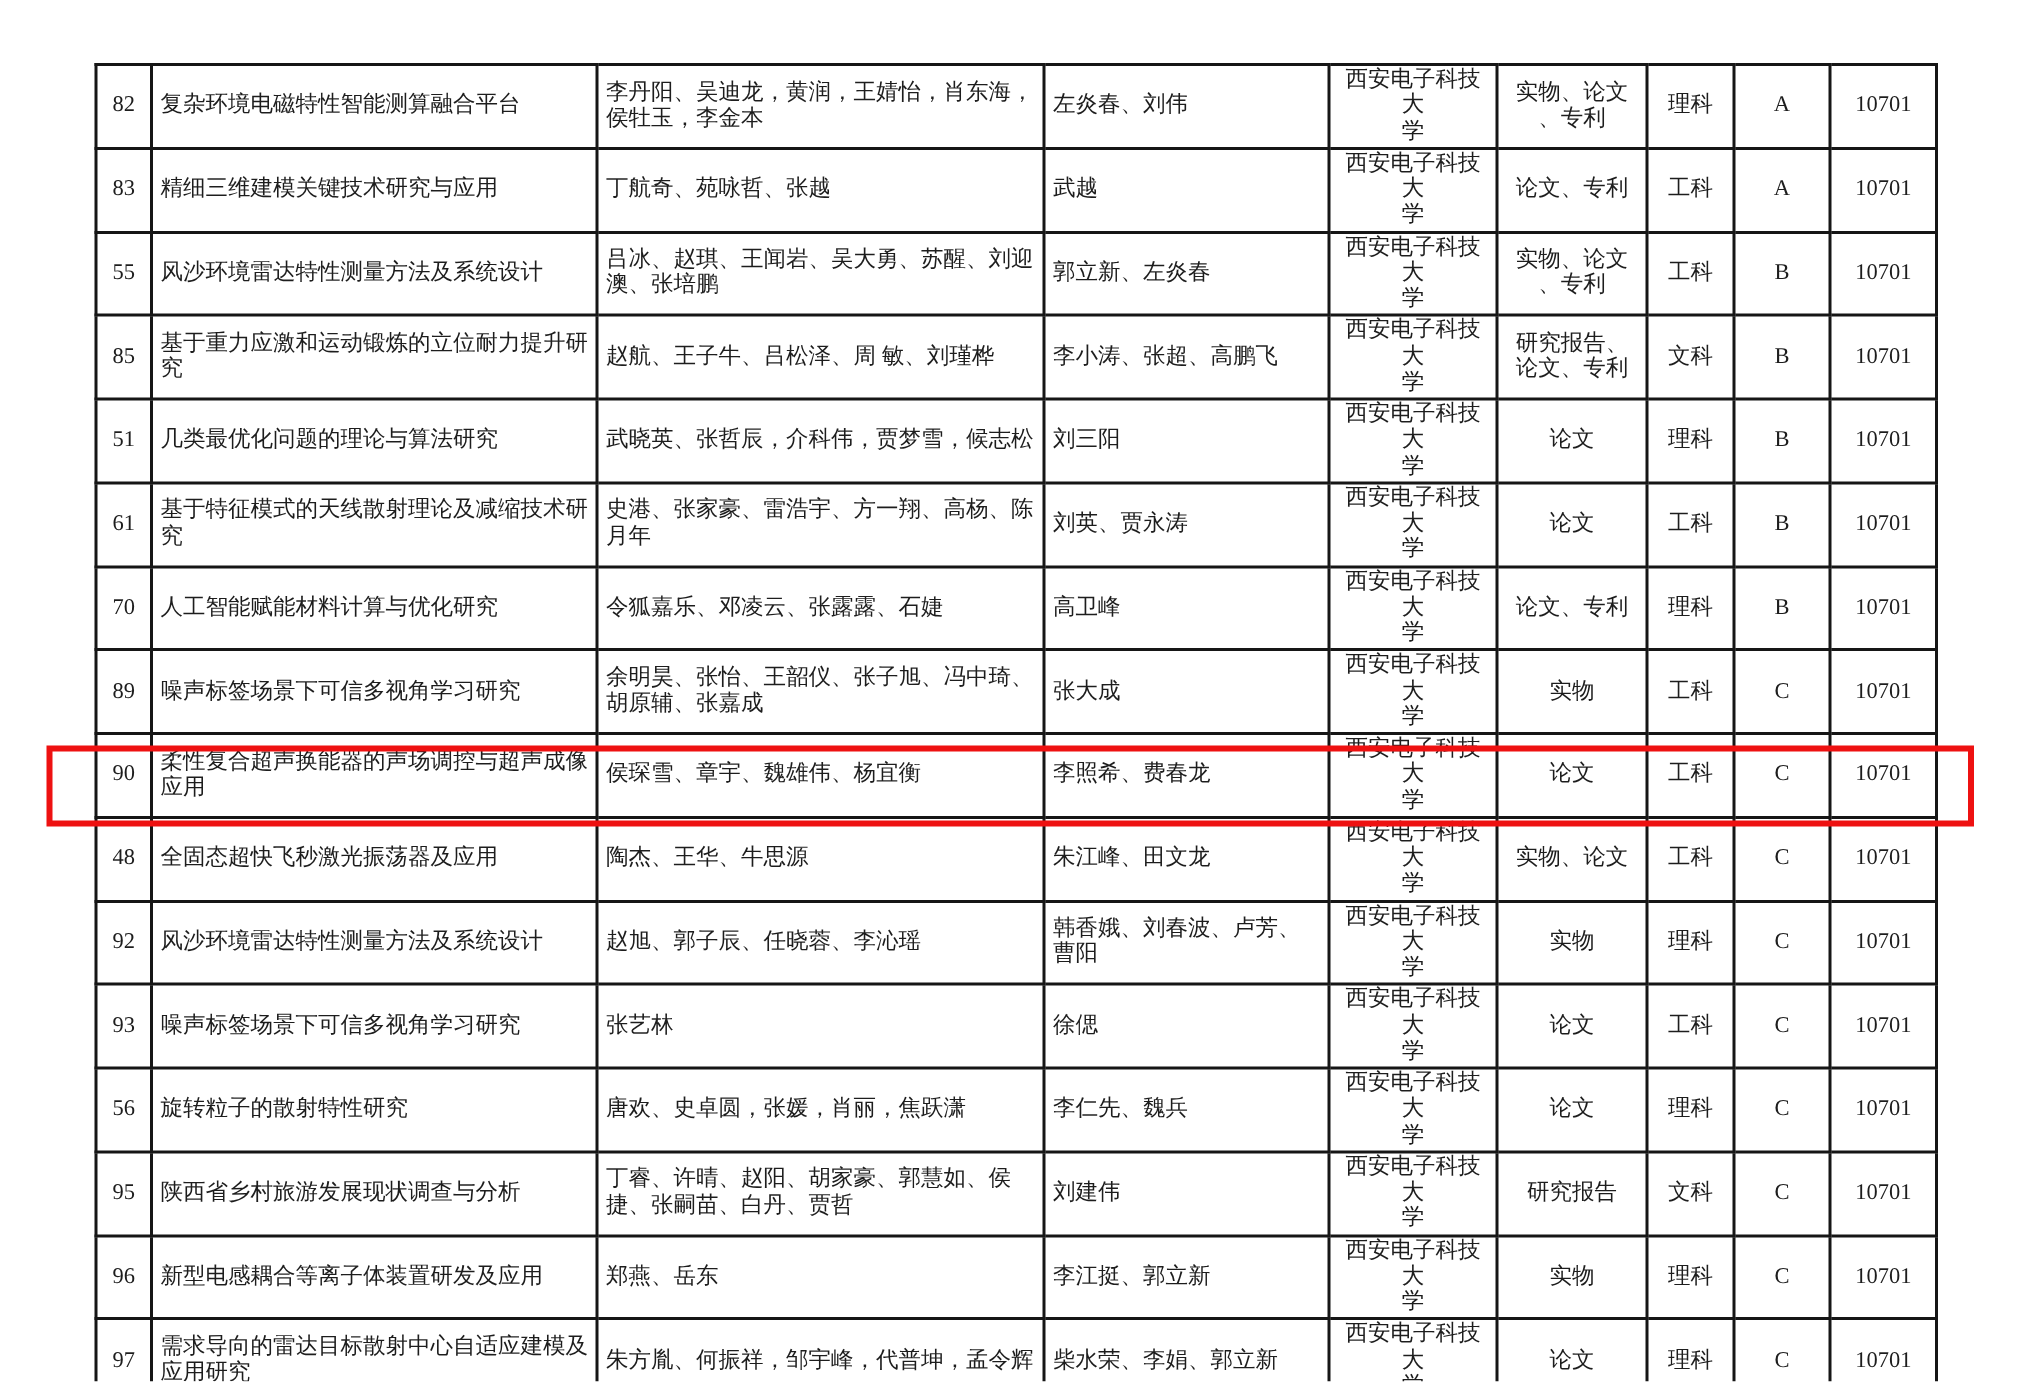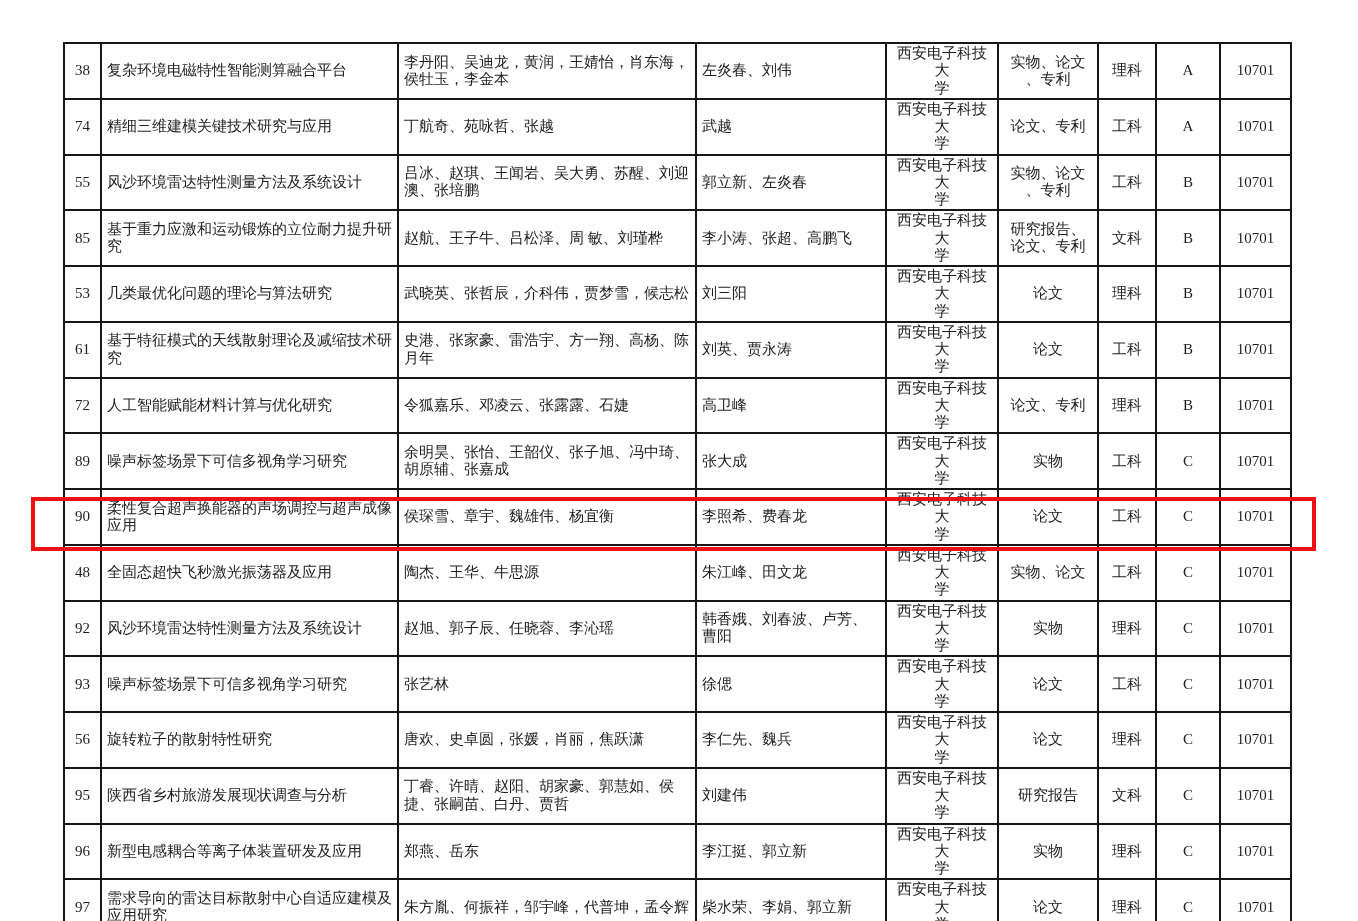--- a/index.html
+++ b/index.html
@@ -52,34 +52,34 @@
       <col style="width:298px">
       <col style="width:190px">
       <col style="width:112px">
       <col style="width:100px">
       <col style="width:58px">
       <col style="width:64px">
       <col style="width:71px">
     </colgroup>
     <tbody id="tbody">
         <tr style="height: 36px;">
-          <td class="col-num">38</td>
+          <td class="col-num">82</td>
           <td class="col-title">复杂环境电磁特性智能测算融合平台</td>
           <td class="col-members">李丹阳、吴迪龙，黄润，王婧怡，肖东海，侯牡玉，李金本</td>
           <td class="col-leaders">左炎春、刘伟</td>
           <td class="col-university">西安电子科技大
 学</td>
           <td class="col-outputs">实物、论文
 、专利</td>
           <td class="col-category">理科</td>
           <td class="col-grade">A</td>
           <td class="col-code">10701</td>
         </tr>
         <tr style="height: 36px;">
-          <td class="col-num">74</td>
+          <td class="col-num">83</td>
           <td class="col-title">精细三维建模关键技术研究与应用</td>
           <td class="col-members">丁航奇、苑咏哲、张越</td>
           <td class="col-leaders">武越</td>
           <td class="col-university">西安电子科技大
 学</td>
           <td class="col-outputs">论文、专利</td>
           <td class="col-category">工科</td>
           <td class="col-grade">A</td>
           <td class="col-code">10701</td>
         </tr>
@@ -103,21 +103,21 @@
           <td class="col-leaders">李小涛、张超、高鹏飞</td>
           <td class="col-university">西安电子科技大
 学</td>
           <td class="col-outputs">研究报告、
 论文、专利</td>
           <td class="col-category">文科</td>
           <td class="col-grade">B</td>
           <td class="col-code">10701</td>
         </tr>
         <tr style="height: 36px;">
-          <td class="col-num">53</td>
+          <td class="col-num">51</td>
           <td class="col-title">几类最优化问题的理论与算法研究</td>
           <td class="col-members">武晓英、张哲辰，介科伟，贾梦雪，候志松</td>
           <td class="col-leaders">刘三阳</td>
           <td class="col-university">西安电子科技大
 学</td>
           <td class="col-outputs">论文</td>
           <td class="col-category">理科</td>
           <td class="col-grade">B</td>
           <td class="col-code">10701</td>
         </tr>
@@ -127,21 +127,21 @@
           <td class="col-members">史港、张家豪、雷浩宇、方一翔、高杨、陈月年</td>
           <td class="col-leaders">刘英、贾永涛</td>
           <td class="col-university">西安电子科技大
 学</td>
           <td class="col-outputs">论文</td>
           <td class="col-category">工科</td>
           <td class="col-grade">B</td>
           <td class="col-code">10701</td>
         </tr>
         <tr style="height: 33px;">
-          <td class="col-num">72</td>
+          <td class="col-num">70</td>
           <td class="col-title">人工智能赋能材料计算与优化研究</td>
           <td class="col-members">令狐嘉乐、邓凌云、张露露、石婕</td>
           <td class="col-leaders">高卫峰</td>
           <td class="col-university">西安电子科技大
 学</td>
           <td class="col-outputs">论文、专利</td>
           <td class="col-category">理科</td>
           <td class="col-grade">B</td>
           <td class="col-code">10701</td>
         </tr>

